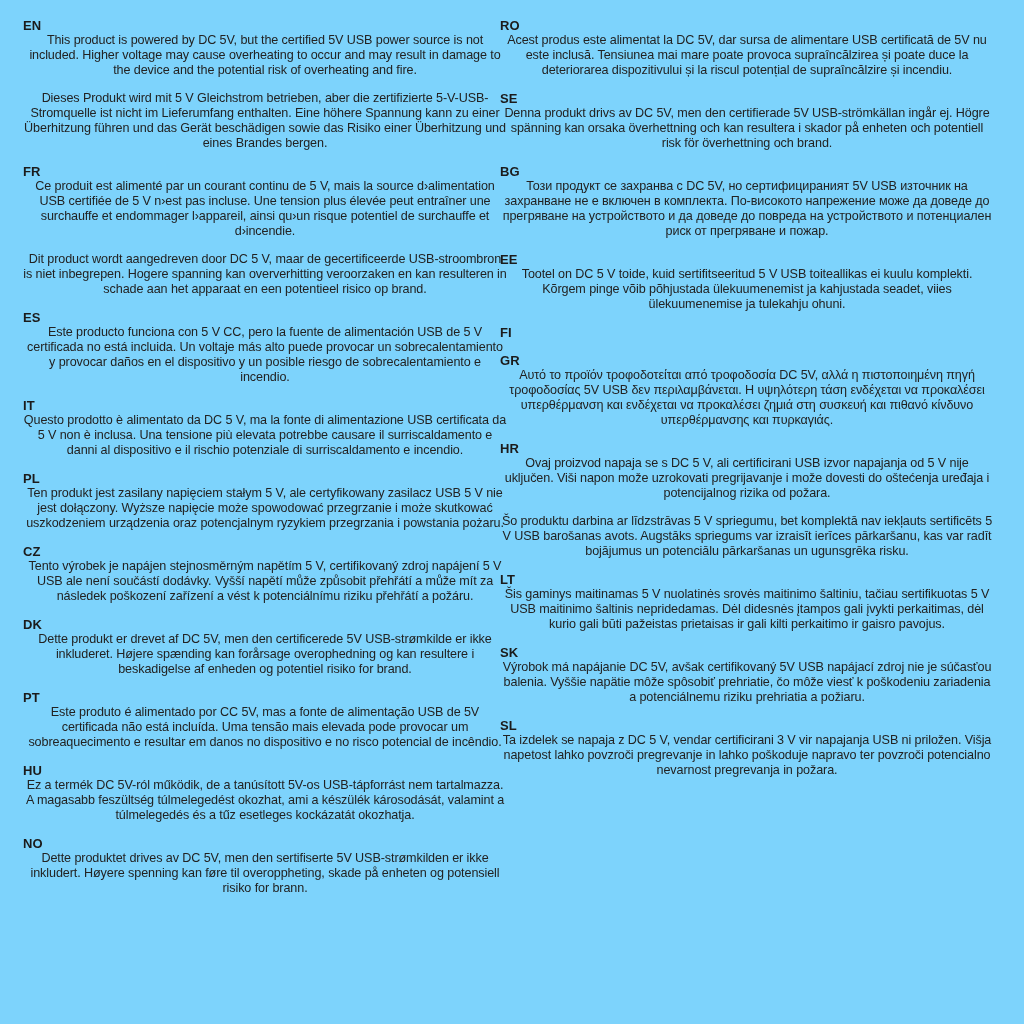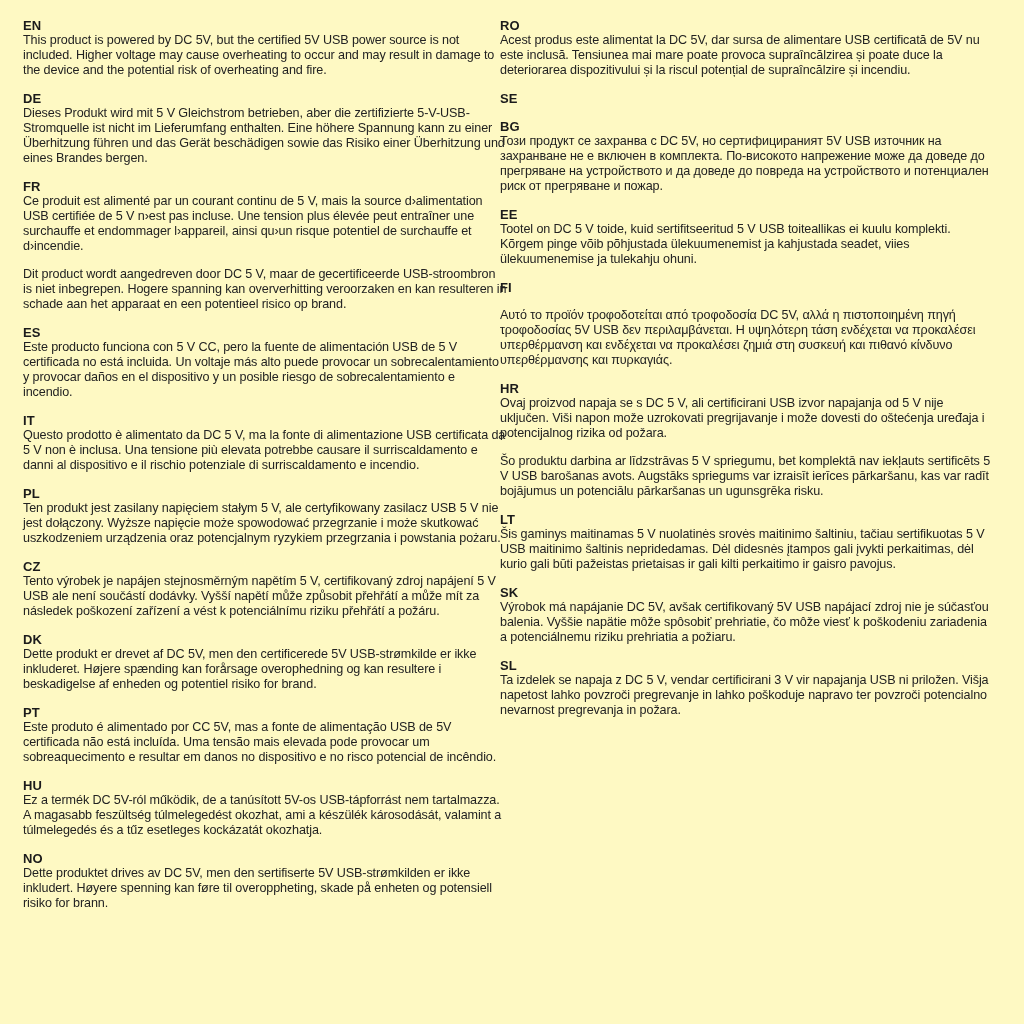--- a/index.html
+++ b/index.html
@@ -6,21 +6,21 @@
   html, body {
     width: 1024px;
     height: 1024px;
     background: #ffffff;
     overflow: hidden;
   }
   .page {
     position: relative;
     width: 1024px;
     height: 1024px;
-    background: #fef9c3;
+    background: #7dd3fc;
     font-family: "Liberation Sans", "DejaVu Sans", sans-serif;
     color: #1e1e1e;
   }
   .col {
     position: absolute;
     top: 18px;
   }
   .col-left  { left: 23px;  width: 484px; }
   .col-right { left: 500px; width: 494px; }
   .lang-section { margin-bottom: 13px; }
@@ -29,34 +29,33 @@
     line-height: 15px;
     font-weight: 700;
     letter-spacing: 0.1px;
     color: #1b1b1b;
   }
   .lang-text {
     font-size: 12.6px;
     line-height: 15px;
     letter-spacing: -0.1px;
     color: #222222;
-    text-align: left;
+    text-align: center;
   }
 </style>
 </head>
 <body>
 
 <div class="page">
   <div class="col col-left" id="col-left">
       <section class="lang-section">
         <h2 class="lang-code">EN</h2>
         <p class="lang-text">This product is powered by DC 5V, but the certified 5V USB power source is not included. Higher voltage may cause overheating to occur and may result in damage to the device and the potential risk of overheating and fire.</p>
       </section>
       <section class="lang-section">
-        <h2 class="lang-code">DE</h2>
         <p class="lang-text">Dieses Produkt wird mit 5 V Gleichstrom betrieben, aber die zertifizierte 5-V-USB-Stromquelle ist nicht im Lieferumfang enthalten. Eine höhere Spannung kann zu einer Überhitzung führen und das Gerät beschädigen sowie das Risiko einer Überhitzung und eines Brandes bergen.</p>
       </section>
       <section class="lang-section">
         <h2 class="lang-code">FR</h2>
         <p class="lang-text">Ce produit est alimenté par un courant continu de 5 V, mais la source d›alimentation USB certifiée de 5 V n›est pas incluse. Une tension plus élevée peut entraîner une surchauffe et endommager l›appareil, ainsi qu›un risque potentiel de surchauffe et d›incendie.</p>
       </section>
       <section class="lang-section">
         <p class="lang-text">Dit product wordt aangedreven door DC 5 V, maar de gecertificeerde USB-stroombron is niet inbegrepen. Hogere spanning kan oververhitting veroorzaken en kan resulteren in schade aan het apparaat en een potentieel risico op brand.</p>
       </section>
       <section class="lang-section">
@@ -92,33 +91,35 @@
         <p class="lang-text">Dette produktet drives av DC 5V, men den sertifiserte 5V USB-strømkilden er ikke inkludert. Høyere spenning kan føre til overoppheting, skade på enheten og potensiell risiko for brann.</p>
       </section>
     </div>
   <div class="col col-right" id="col-right">
       <section class="lang-section">
         <h2 class="lang-code">RO</h2>
         <p class="lang-text">Acest produs este alimentat la DC 5V, dar sursa de alimentare USB certificată de 5V nu este inclusă. Tensiunea mai mare poate provoca supraîncălzirea și poate duce la deteriorarea dispozitivului și la riscul potențial de supraîncălzire și incendiu.</p>
       </section>
       <section class="lang-section">
         <h2 class="lang-code">SE</h2>
+        <p class="lang-text">Denna produkt drivs av DC 5V, men den certifierade 5V USB-strömkällan ingår ej. Högre spänning kan orsaka överhettning och kan resultera i skador på enheten och potentiell risk för överhettning och brand.</p>
       </section>
       <section class="lang-section">
         <h2 class="lang-code">BG</h2>
         <p class="lang-text">Този продукт се захранва с DC 5V, но сертифицираният 5V USB източник на захранване не е включен в комплекта. По-високото напрежение може да доведе до прегряване на устройството и да доведе до повреда на устройството и потенциален риск от прегряване и пожар.</p>
       </section>
       <section class="lang-section">
         <h2 class="lang-code">EE</h2>
         <p class="lang-text">Tootel on DC 5 V toide, kuid sertifitseeritud 5 V USB toiteallikas ei kuulu komplekti. Kõrgem pinge võib põhjustada ülekuumenemist ja kahjustada seadet, viies ülekuumenemise ja tulekahju ohuni.</p>
       </section>
       <section class="lang-section">
         <h2 class="lang-code">FI</h2>
       </section>
       <section class="lang-section">
+        <h2 class="lang-code">GR</h2>
         <p class="lang-text">Αυτό το προϊόν τροφοδοτείται από τροφοδοσία DC 5V, αλλά η πιστοποιημένη πηγή τροφοδοσίας 5V USB δεν περιλαμβάνεται. Η υψηλότερη τάση ενδέχεται να προκαλέσει υπερθέρμανση και ενδέχεται να προκαλέσει ζημιά στη συσκευή και πιθανό κίνδυνο υπερθέρμανσης και πυρκαγιάς.</p>
       </section>
       <section class="lang-section">
         <h2 class="lang-code">HR</h2>
         <p class="lang-text">Ovaj proizvod napaja se s DC 5 V, ali certificirani USB izvor napajanja od 5 V nije uključen. Viši napon može uzrokovati pregrijavanje i može dovesti do oštećenja uređaja i potencijalnog rizika od požara.</p>
       </section>
       <section class="lang-section">
         <p class="lang-text">Šo produktu darbina ar līdzstrāvas 5 V spriegumu, bet komplektā nav iekļauts sertificēts 5 V USB barošanas avots. Augstāks spriegums var izraisīt ierīces pārkaršanu, kas var radīt bojājumus un potenciālu pārkaršanas un ugunsgrēka risku.</p>
       </section>
       <section class="lang-section">

